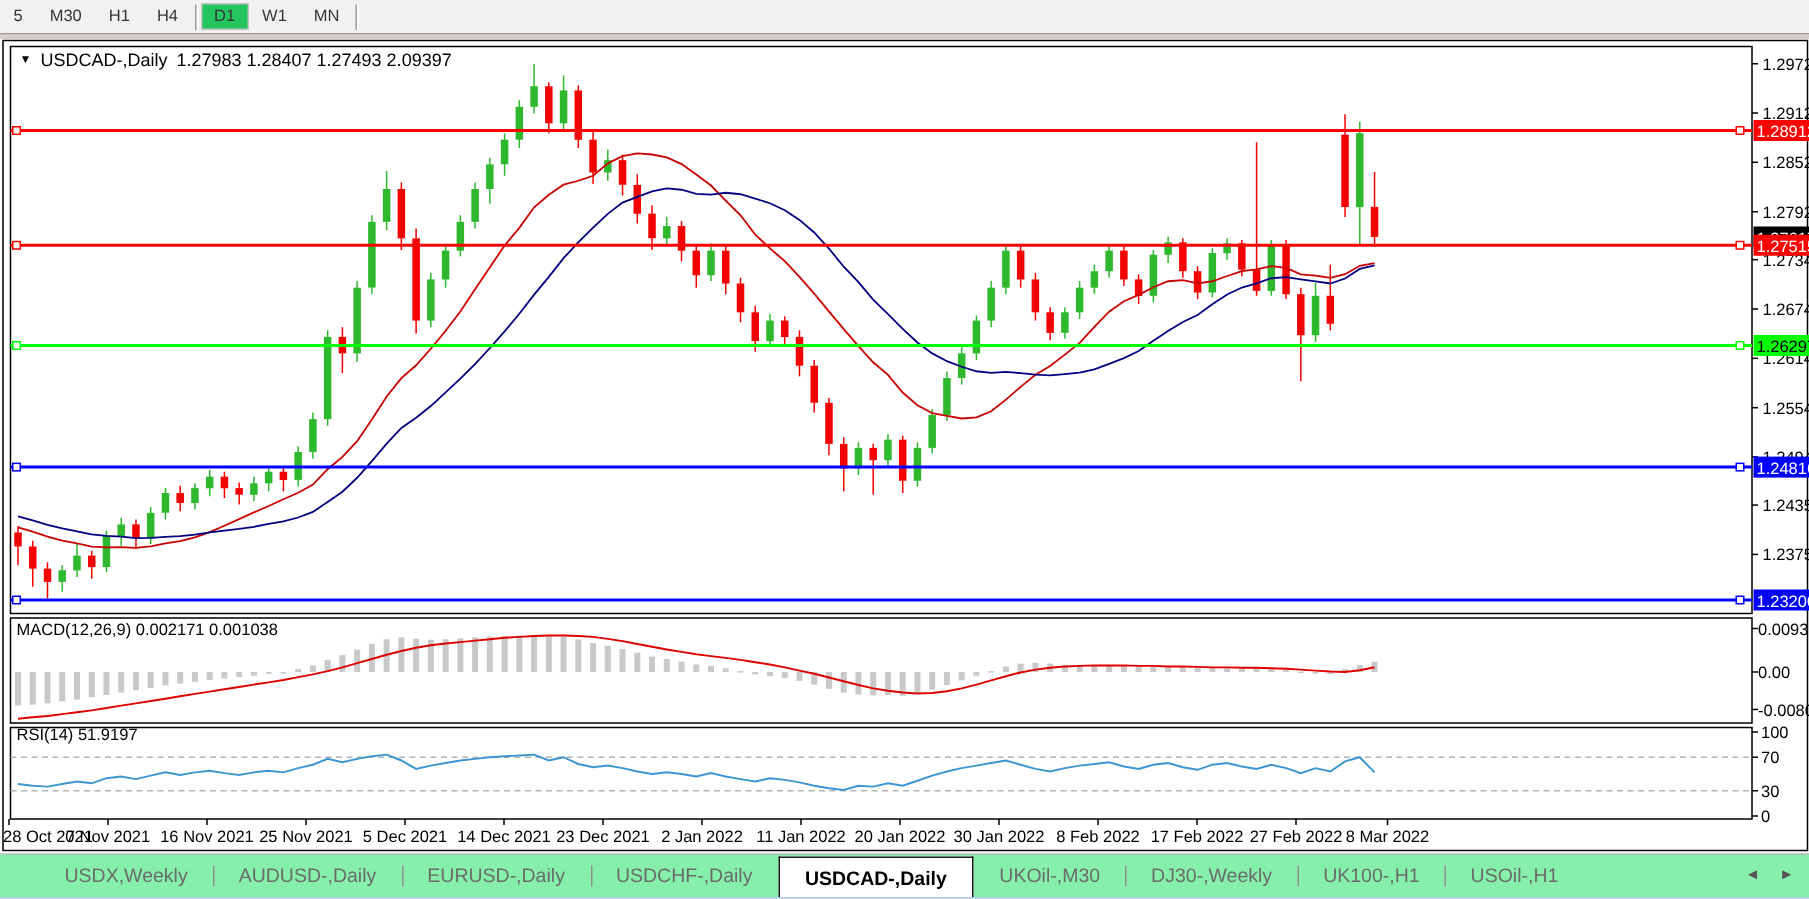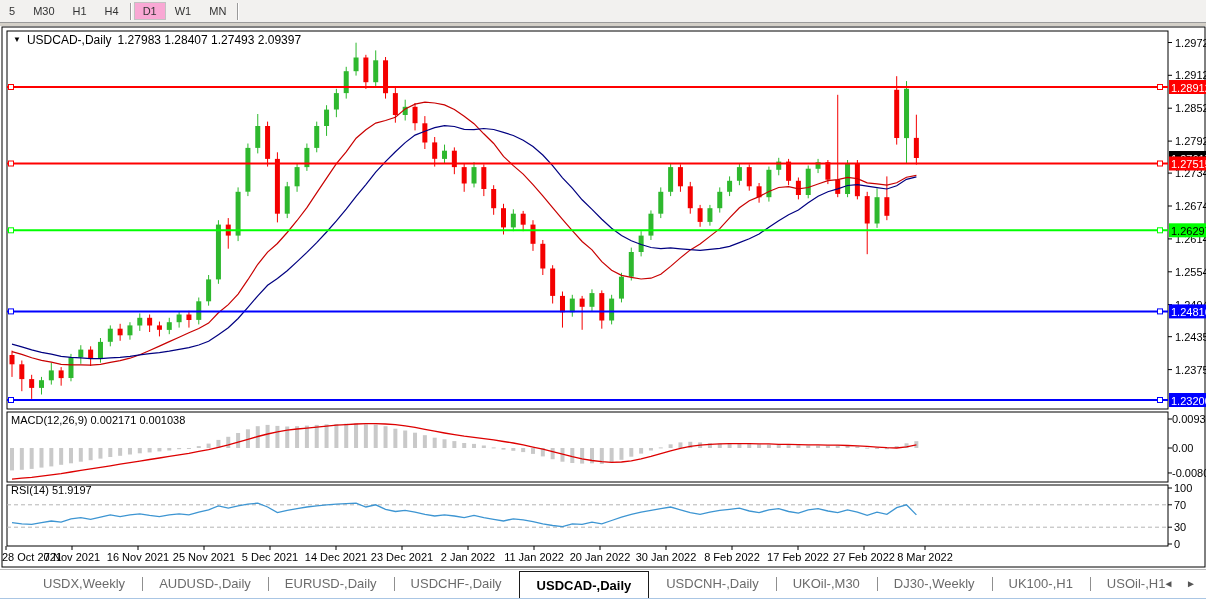--- a/index.html
+++ b/index.html
@@ -11,37 +11,37 @@
   }
   
   .toolbar{
     height:22px;display:flex;align-items:center;
     background:#f2f1ef;border-bottom:1px solid #9a9a9a;
     padding-left:0;
   }
   .tf{
     font-size:11px;color:#333;padding:3px 9px;cursor:default;white-space:nowrap;
   }
-  .tf.active{background:#f9a8d4;border:1px solid #c2c2c2;padding:2px 8px;}
+  .tf.active{background:#22c55e;border:1px solid #c2c2c2;padding:2px 8px;}
   .tbdiv{width:0;height:17px;border-left:1px solid #9a9a9a;border-right:1px solid #fff;margin:0 2px;}
   .toolbar-gap{height:3px;background:#d4d0c8;}
   
   .chart-window{position:relative;width:1206px;height:543px;background:#fff;}
   .chart-window svg{position:absolute;left:0;top:0;font-family:"Liberation Sans", sans-serif;}
   .chart-title{
     position:absolute;left:13px;top:7px;font-size:12px;color:#000;
     display:flex;align-items:center;gap:6px;white-space:nowrap;
   }
   .tri{font-size:8px;line-height:1;}
   .ind-label{position:absolute;left:11px;font-size:11px;color:#000;white-space:nowrap;}
   .macd-pos{top:388px;text-align:right;}
   .rsi-pos{top:458px;}
   
   .tabbar{
-    position:relative;height:28px;background:#ffffff;
+    position:relative;height:28px;background:#86efac;
     display:flex;align-items:stretch;padding-left:26px;
     border-top:1px solid #bdbdbd;
   }
   .tab{
     position:relative;font-size:13px;color:#6b6b6b;
     padding:6px 17px 5px;white-space:nowrap;cursor:default;
   }
   .tab:not(.active)+.tab:not(.active)::before{
     content:"";position:absolute;left:0;top:7px;bottom:7px;
     border-left:1px solid #8f8f8f;
@@ -474,21 +474,20 @@
   <div class="ind-label macd-pos">MACD(12,26,9) 0.002171 0.001038</div>
   <div class="ind-label rsi-pos">RSI(14) 51.9197</div>
 </div>
 
 <div class="tabbar">
   <span class="tab">USDX,Weekly</span>
   <span class="tab">AUDUSD-,Daily</span>
   <span class="tab">EURUSD-,Daily</span>
   <span class="tab">USDCHF-,Daily</span>
   <span class="tab active">USDCAD-,Daily</span>
-  <span class="tab">USDCNH-,Daily</span>
   <span class="tab">UKOil-,M30</span>
   <span class="tab">DJ30-,Weekly</span>
   <span class="tab">UK100-,H1</span>
   <span class="tab">USOil-,H1</span>
   <span class="tab-scroll">
     <span>◄</span>
     <span>►</span>
   </span>
 </div>
 <div class="bottom-strip"></div>

